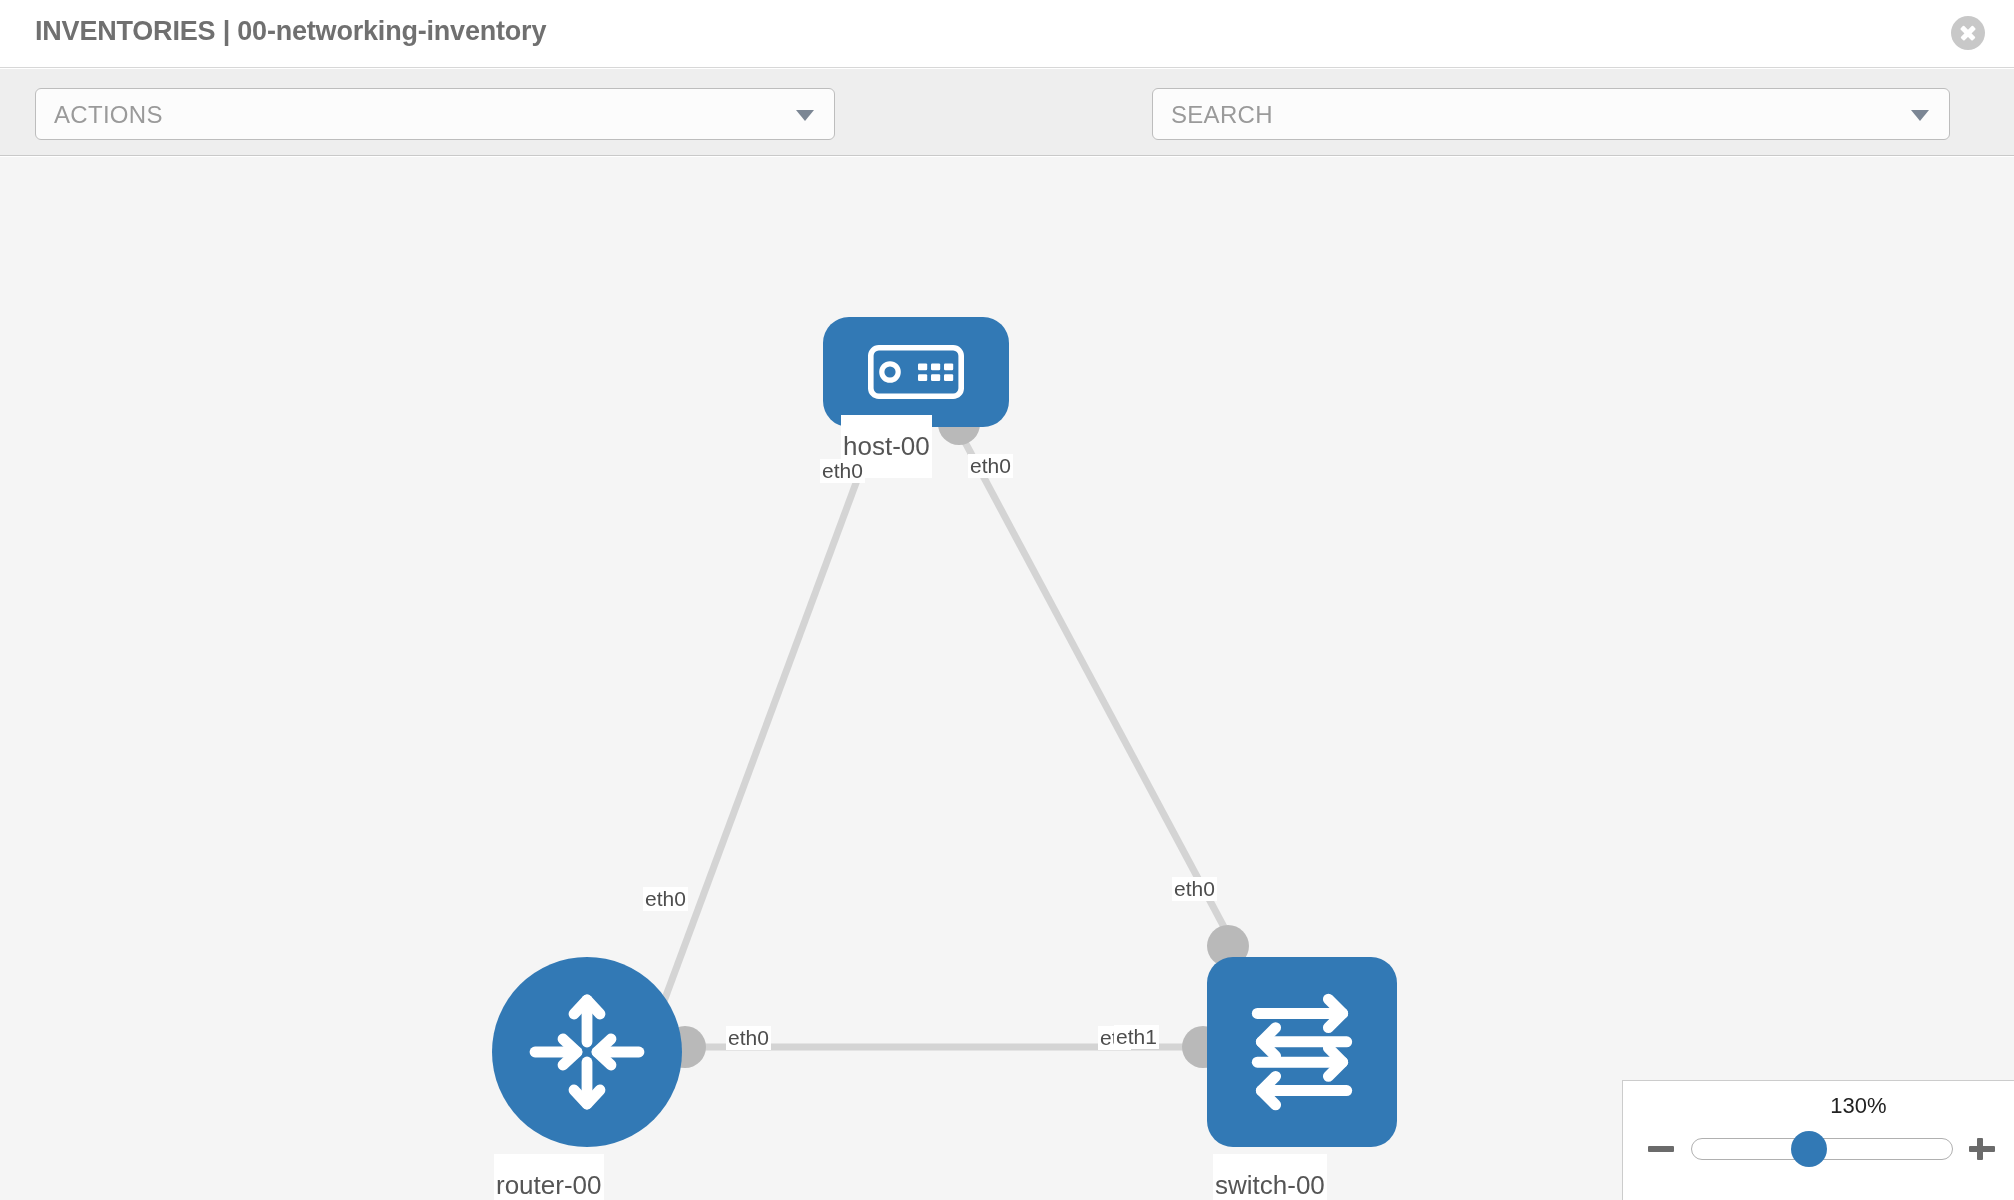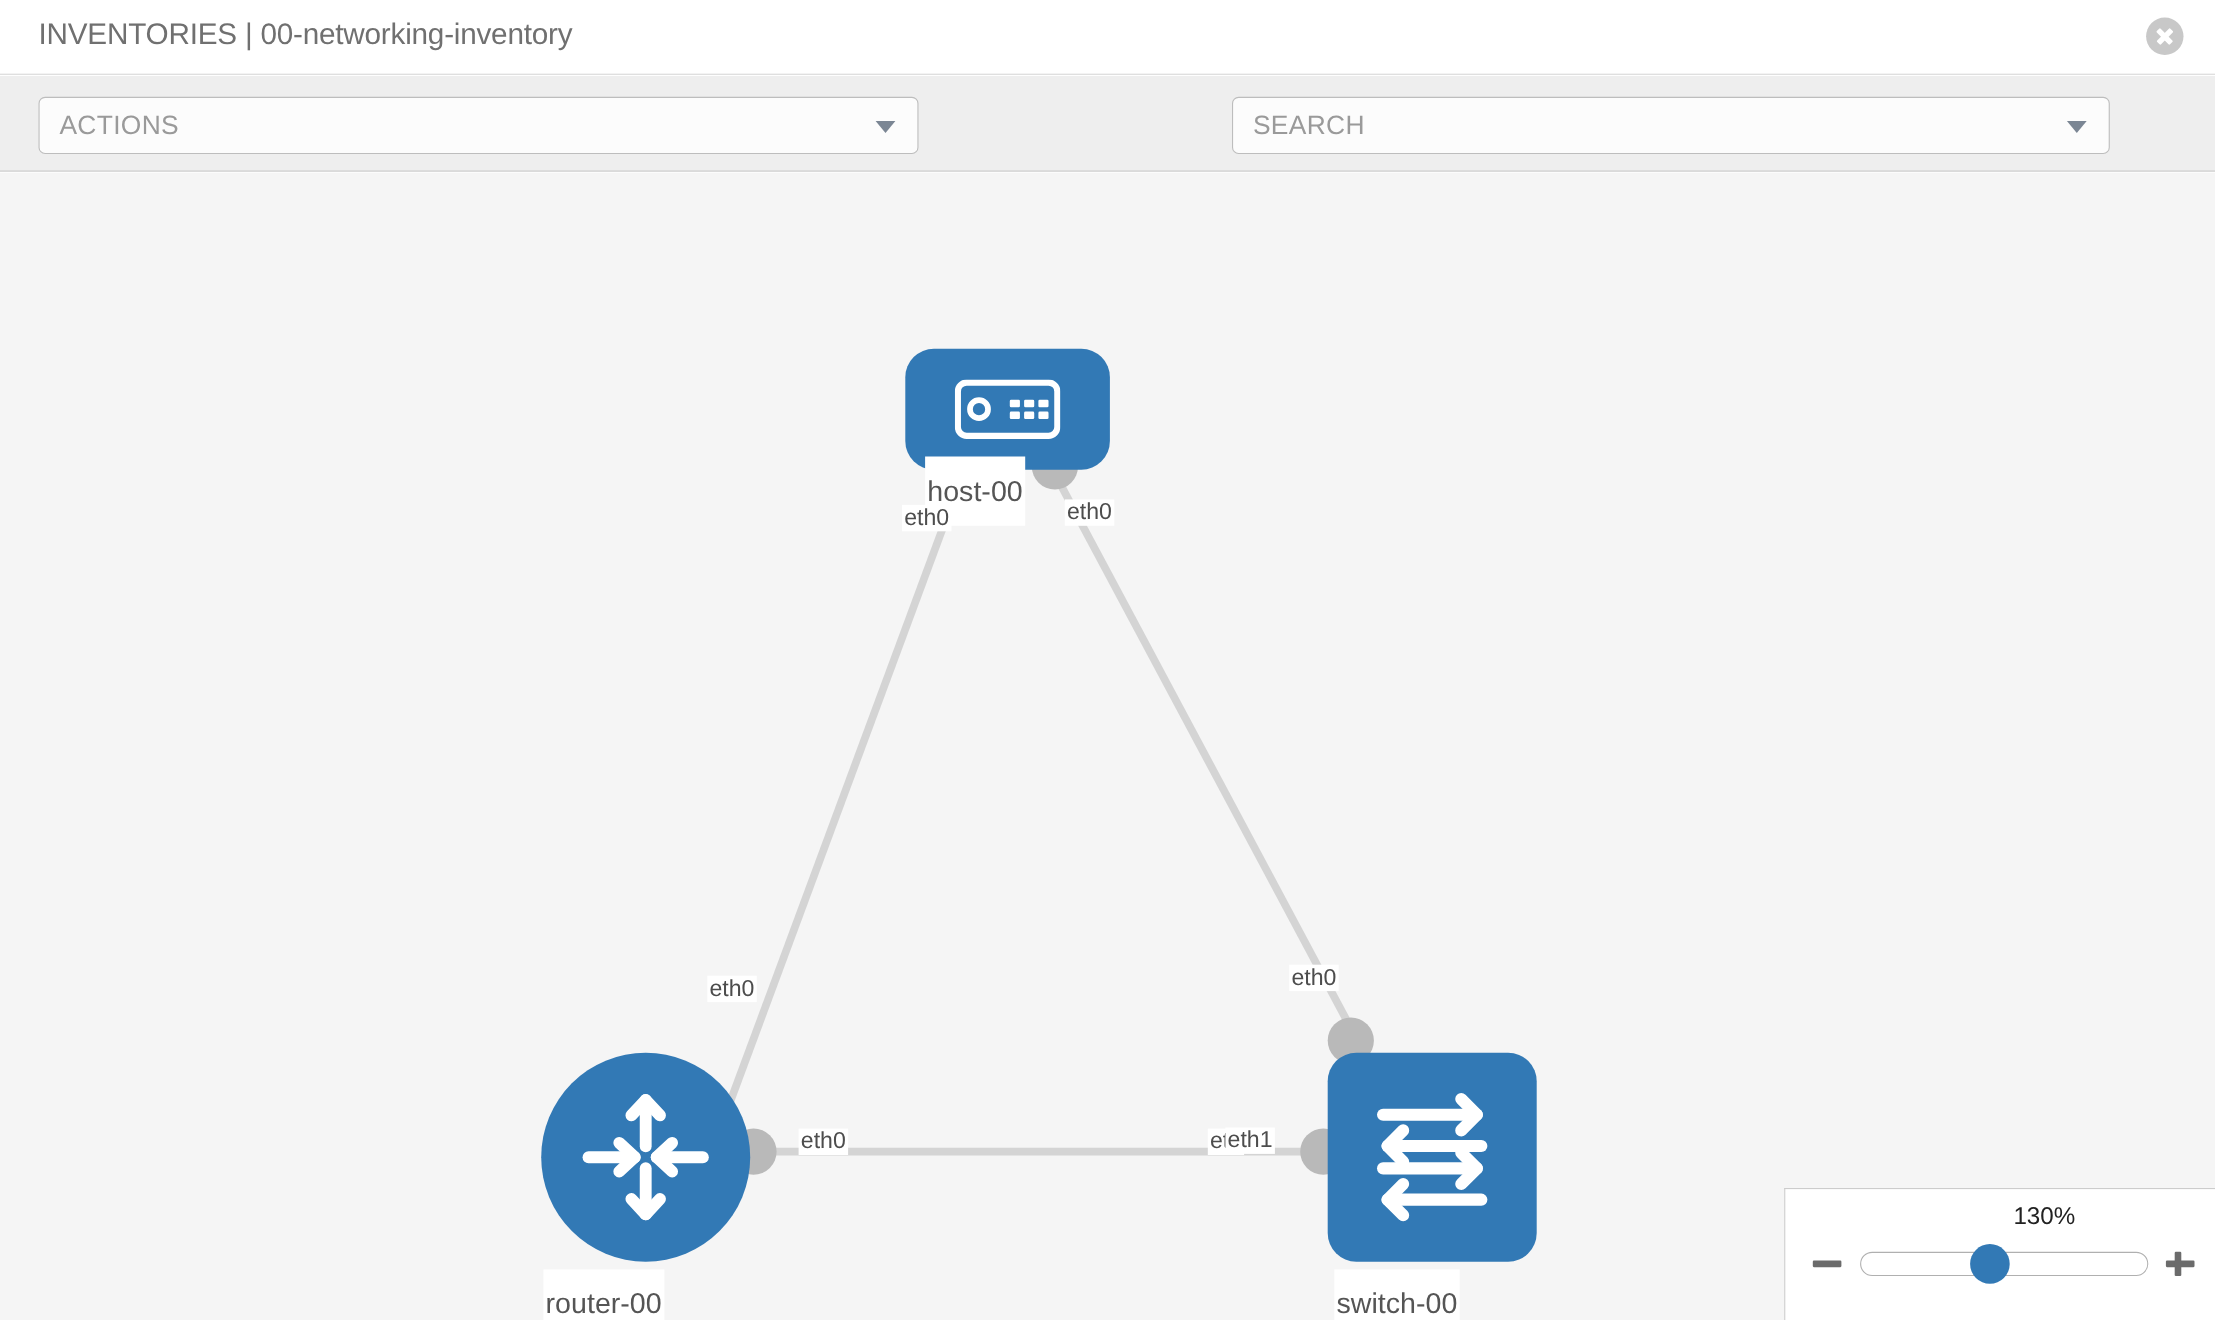--- a/index.html
+++ b/index.html
@@ -13,21 +13,21 @@
 
   
   .header {
     position: absolute; left: 0; top: 0;
     width: 2014px; height: 68px;
     background: #ffffff;
     border-bottom: 1px solid #d7d7d7;
   }
   .header-title {
     position: absolute; left: 35px; top: 16px;
-    font-size: 27px; font-weight: normal;
+    font-size: 27px; font-weight: bold;
     color: #707070;
     letter-spacing: -0.2px;
     white-space: nowrap;
     text-align: right;
   }
   .close-btn {
     position: absolute; right: 29px; top: 16px;
     width: 34px; height: 34px;
     border-radius: 50%;
     background: #c8c8c8;
@@ -73,21 +73,21 @@
     border-top: 11px solid #7b8694;
   }
   .tool-icon {
     position: absolute; top: 88px;
     width: 46px; height: 46px;
     cursor: pointer;
   }
   .wrench-icon { left: 1040px; }
   .key-icon    { left: 1108px; }
   .search-box {
-    position: absolute; left: 1120px; top: 19px;
+    position: absolute; left: 1152px; top: 19px;
     width: 798px; height: 52px;
     background: #fcfcfc;
     border: 1px solid #bdbdbd;
     border-radius: 6px;
     cursor: text;
   }
   .search-box .sel-label {
     position: absolute; left: 18px; top: 12px;
     font-size: 24px; color: #9a9a9a;
     letter-spacing: 0.3px;

